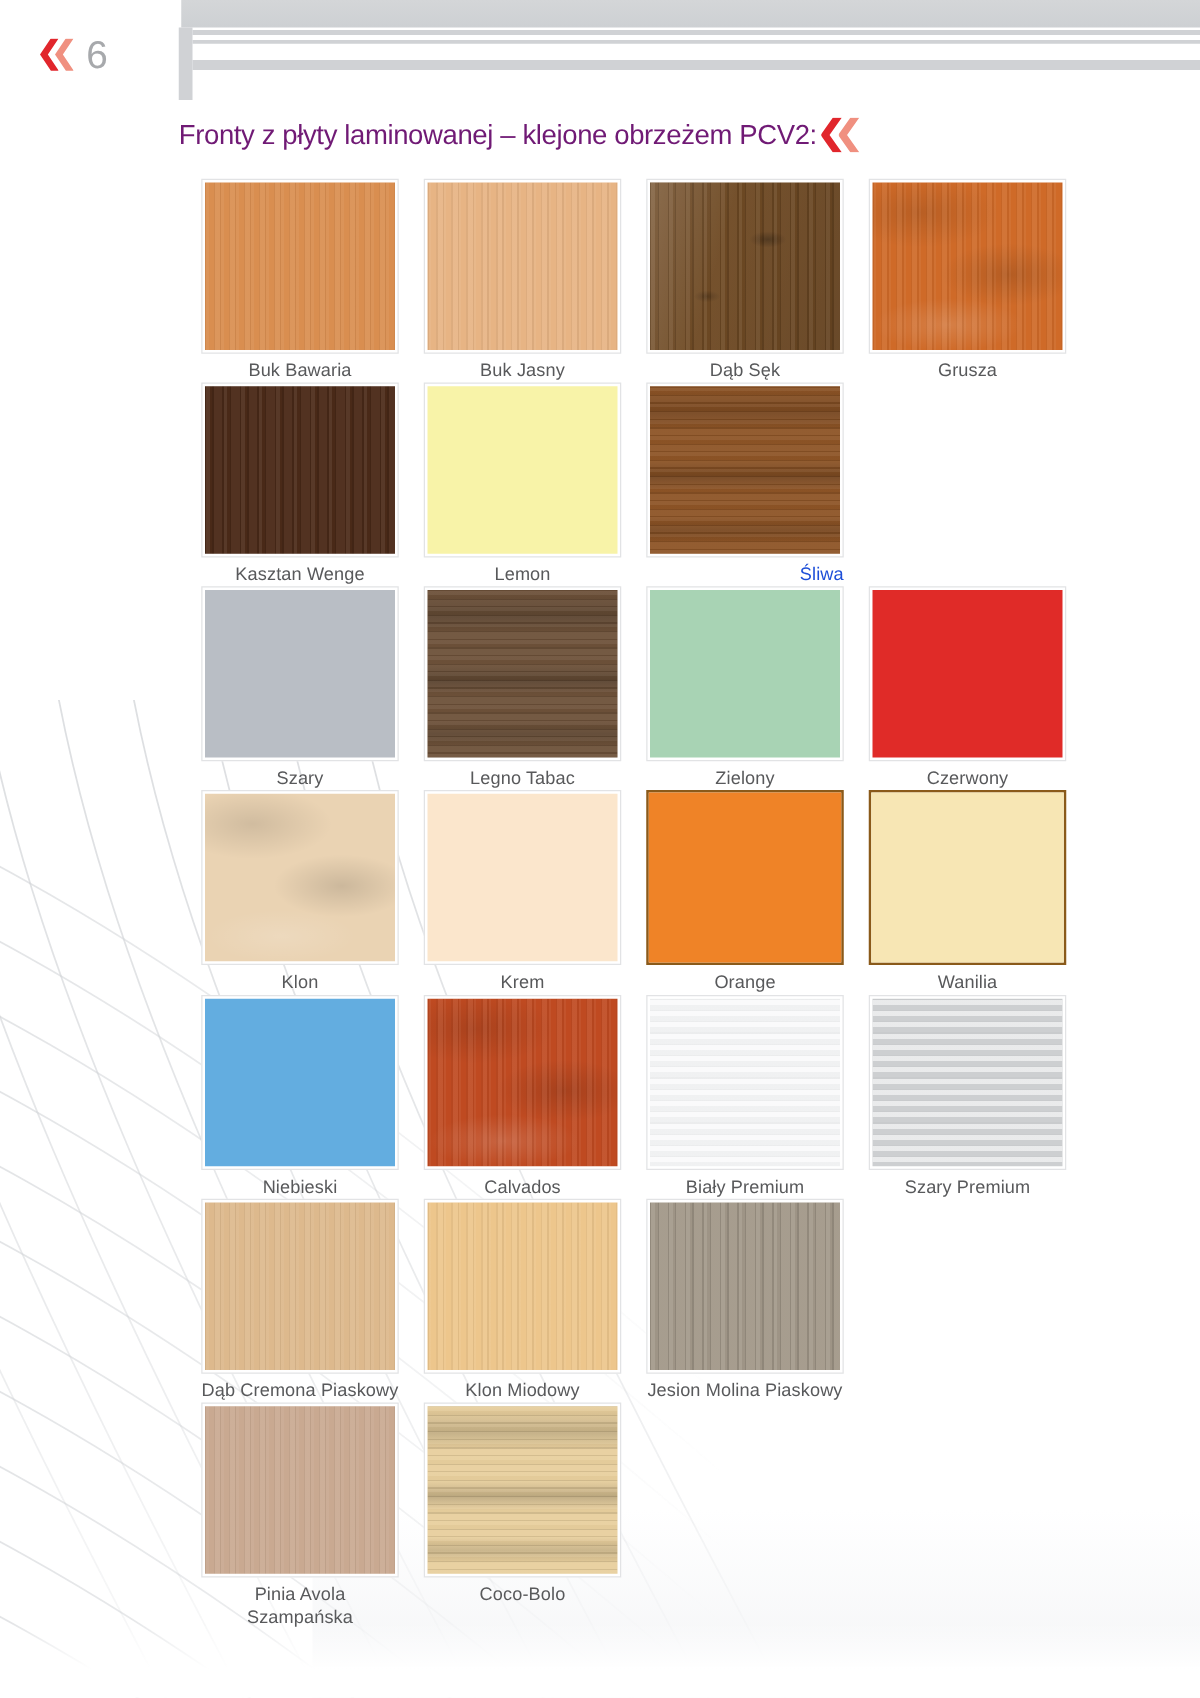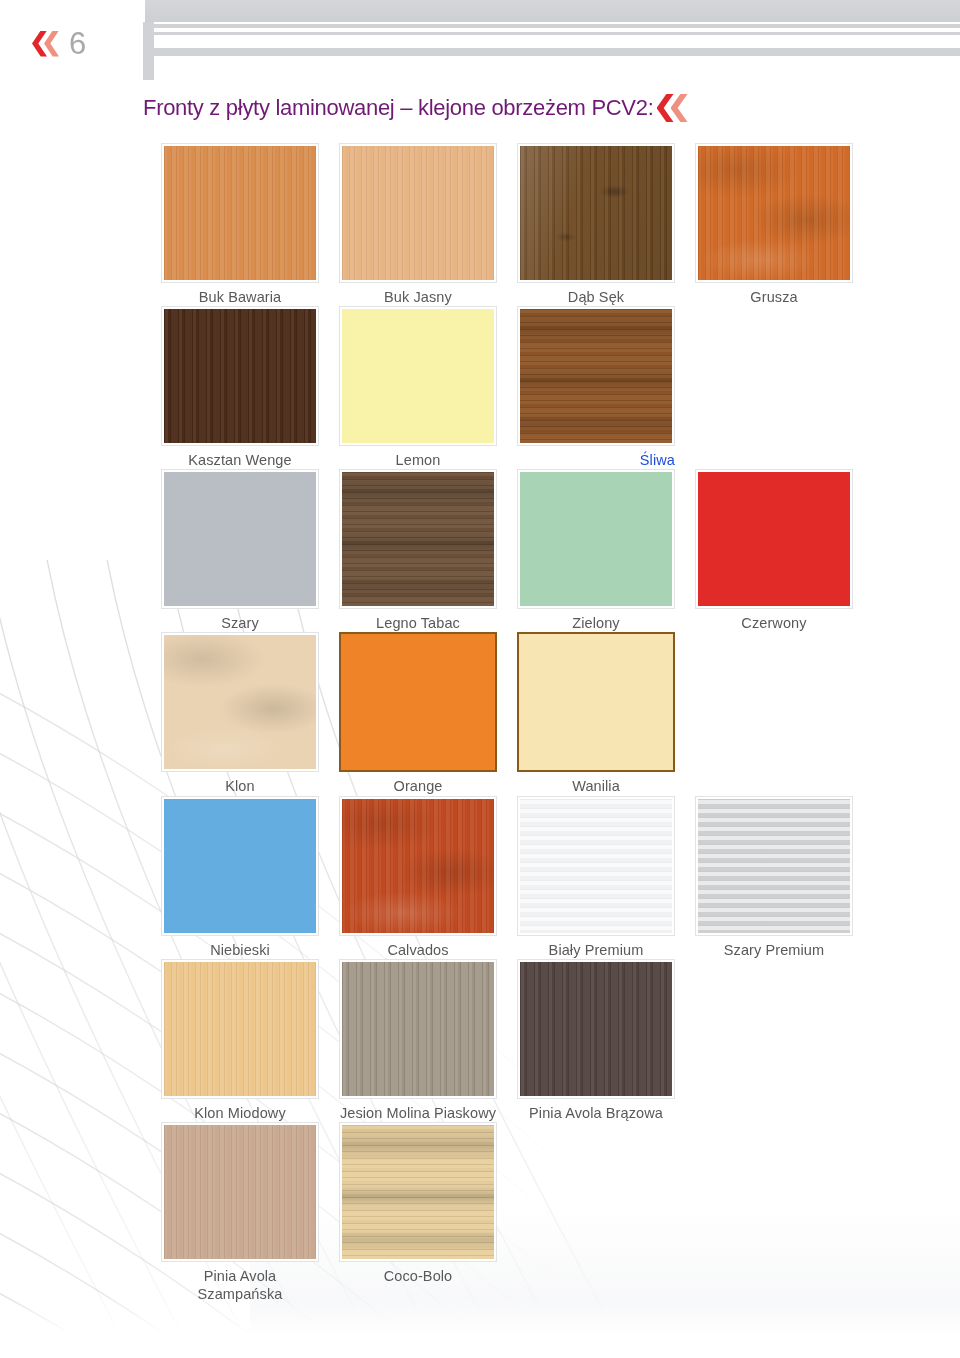--- a/index.html
+++ b/index.html
@@ -361,20 +361,26 @@
         </div>
       </div>
       <div class="row">
         <div class="cell">
           <div class="swatch-wrap">
             <div class="swatch flat blotch" style="background: rgb(234, 211, 179);"></div>
           </div>
           <div class="swatch-label" style="color: rgb(88, 89, 91);">Klon</div>
         </div>
         <div class="cell">
+          <div class="swatch-wrap">
+            <div class="swatch flat" style="background: rgb(251, 230, 204);"></div>
+          </div>
+          <div class="swatch-label" style="color: rgb(88, 89, 91);">Krem</div>
+        </div>
+        <div class="cell">
           <div class="swatch-wrap bord-brown">
             <div class="swatch flat" style="background: rgb(239, 131, 39);"></div>
           </div>
           <div class="swatch-label" style="color: rgb(88, 89, 91);">Orange</div>
         </div>
         <div class="cell">
           <div class="swatch-wrap bord-brown">
             <div class="swatch flat" style="background: rgb(247, 230, 180);"></div>
           </div>
           <div class="swatch-label" style="color: rgb(88, 89, 91);">Wanilia</div>
@@ -402,36 +408,36 @@
         <div class="cell">
           <div class="swatch-wrap">
             <div class="swatch grain-h-soft" style="background: rgb(208, 210, 212);"></div>
           </div>
           <div class="swatch-label" style="color: rgb(88, 89, 91);">Szary Premium</div>
         </div>
       </div>
       <div class="row">
         <div class="cell">
           <div class="swatch-wrap">
+            <div class="swatch grain-v" style="background: rgb(221, 185, 141);"></div>
+          </div>
+          <div class="swatch-label" style="color: rgb(88, 89, 91);">Dąb Cremona Piaskowy</div>
+        </div>
+        <div class="cell">
+          <div class="swatch-wrap">
             <div class="swatch grain-v" style="background: rgb(237, 198, 140);"></div>
           </div>
           <div class="swatch-label" style="color: rgb(88, 89, 91);">Klon Miodowy</div>
         </div>
         <div class="cell">
           <div class="swatch-wrap">
             <div class="swatch grain-v2" style="background: rgb(163, 153, 138);"></div>
           </div>
           <div class="swatch-label" style="color: rgb(88, 89, 91);">Jesion Molina Piaskowy</div>
         </div>
-        <div class="cell">
-          <div class="swatch-wrap">
-            <div class="swatch grain-v2" style="background: rgb(83, 68, 64);"></div>
-          </div>
-          <div class="swatch-label" style="color: rgb(88, 89, 91);">Pinia Avola Brązowa</div>
-        </div>
       </div>
       <div class="row">
         <div class="cell">
           <div class="swatch-wrap">
             <div class="swatch grain-v" style="background: rgb(201, 169, 145);"></div>
           </div>
           <div class="swatch-label" style="color: rgb(88, 89, 91);">Pinia Avola Szampańska</div>
         </div>
         <div class="cell">
           <div class="swatch-wrap">

